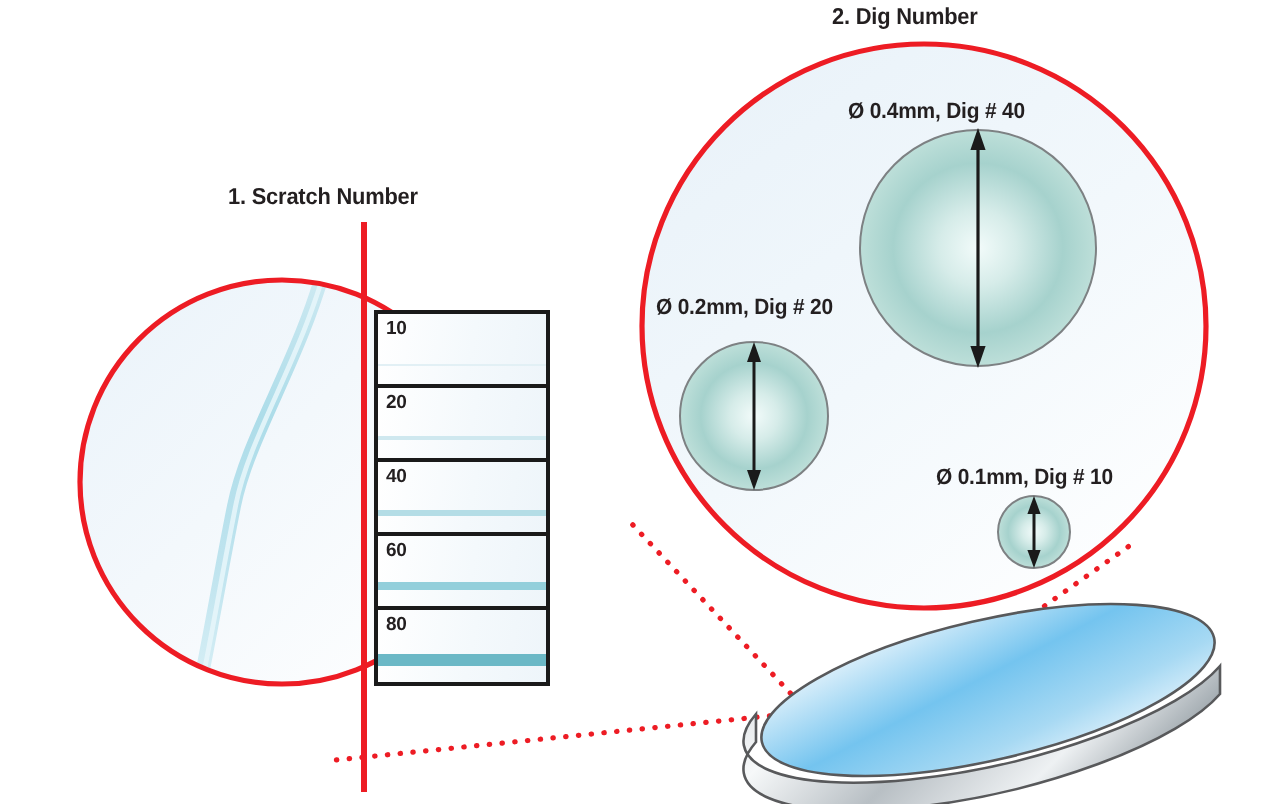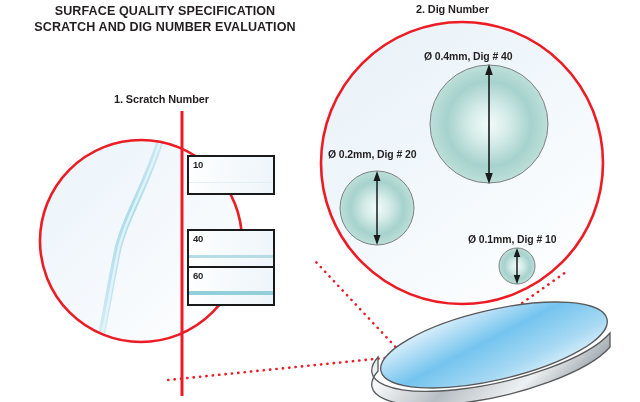--- a/index.html
+++ b/index.html
@@ -100,24 +100,20 @@
     position: absolute;
     left: 0;
     width: 100%;
   }
 </style>
 </head>
 <body>
 
 <div id="canvas">
 
-  <div id="title-block">
-    <span class="title-line">SURFACE QUALITY SPECIFICATION</span>
-    <span class="title-line">SCRATCH AND DIG NUMBER EVALUATION</span>
-  </div>
 
   <svg class="layer" viewBox="0 0 640 402">
     <defs>
 
       <linearGradient id="gradLeftCircle" x1="0" y1="0" x2="1" y2="1">
         <stop offset="0%" stop-color="#eaf3fa"></stop>
         <stop offset="45%" stop-color="#f3f8fc"></stop>
         <stop offset="100%" stop-color="#ffffff"></stop>
       </linearGradient>
 
@@ -218,28 +214,36 @@
 
       <ellipse cx="494" cy="345" rx="116" ry="35" transform="rotate(-13 494 345)" fill="url(#gradOpticTop)" stroke="#58595b" stroke-width="1.3"></ellipse>
     </g>
   </svg>
 
   <div id="scratch-table">
     <div class="scale-cell" style="top:0px;height:40px;">
       <span class="scale-num">10</span>
       <div class="scratch-bar" style="top:25px;height:1.2px;background:#e2f0f5;"></div>
     </div>
+    <div class="scale-cell" style="top:37px;height:40px;">
+      <span class="scale-num">20</span>
+      <div class="scratch-bar" style="top:24px;height:2px;background:#cfe8ef;"></div>
+    </div>
     <div class="scale-cell" style="top:74px;height:40px;text-align:center;">
       <span class="scale-num">40</span>
       <div class="scratch-bar" style="top:24px;height:3px;background:#b4dde6;"></div>
     </div>
     <div class="scale-cell" style="top:111px;height:40px;text-align:center;">
       <span class="scale-num">60</span>
       <div class="scratch-bar" style="top:23px;height:4.2px;background:#93cfdb;"></div>
     </div>
+    <div class="scale-cell" style="top:148px;height:40px;">
+      <span class="scale-num">80</span>
+      <div class="scratch-bar" style="top:22px;height:6px;background:#6bb8c6;"></div>
+    </div>
   </div>
 
   <div class="txt panel-label" style="left:114px; top:93px;">1. Scratch Number</div>
 
   <div class="txt panel-label" style="left:416px; top:3px;">2. Dig Number</div>
 
   <div class="txt dig-label" style="left:424px; top:50px;">Ø 0.4mm, Dig # 40</div>
 
   <div class="txt dig-label" style="left:328px; top:148px;">Ø 0.2mm, Dig # 20</div>
 

